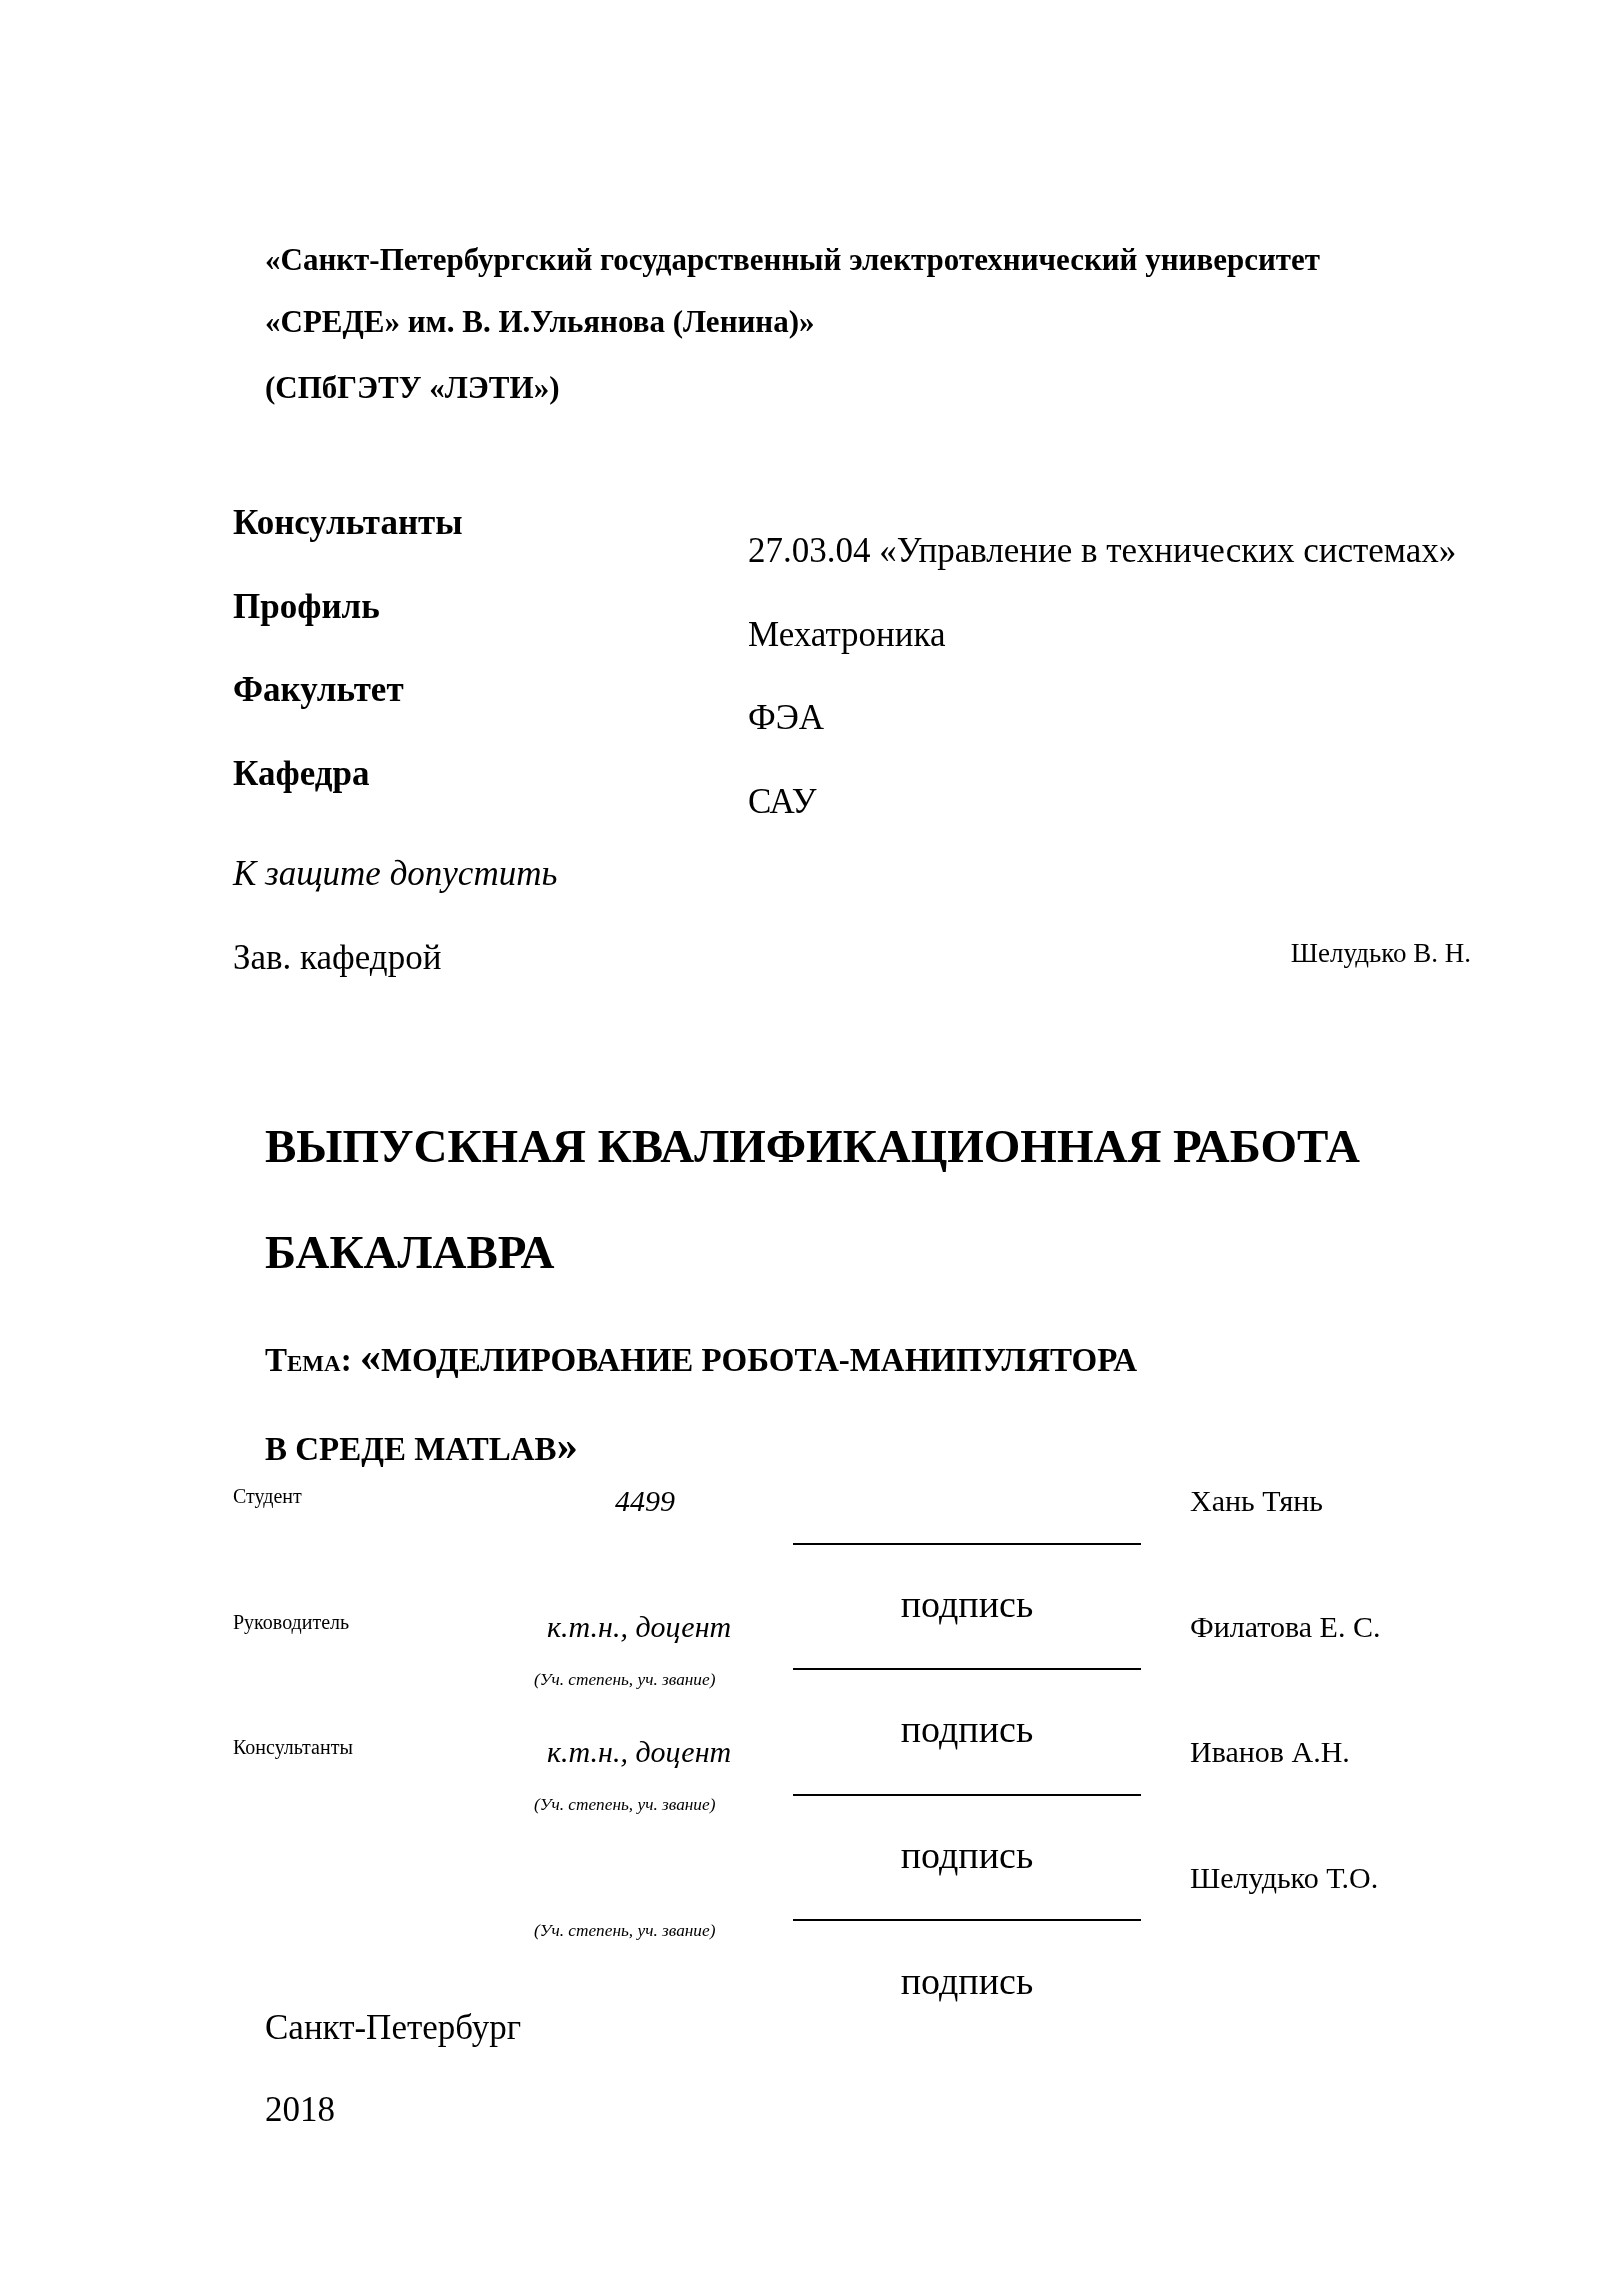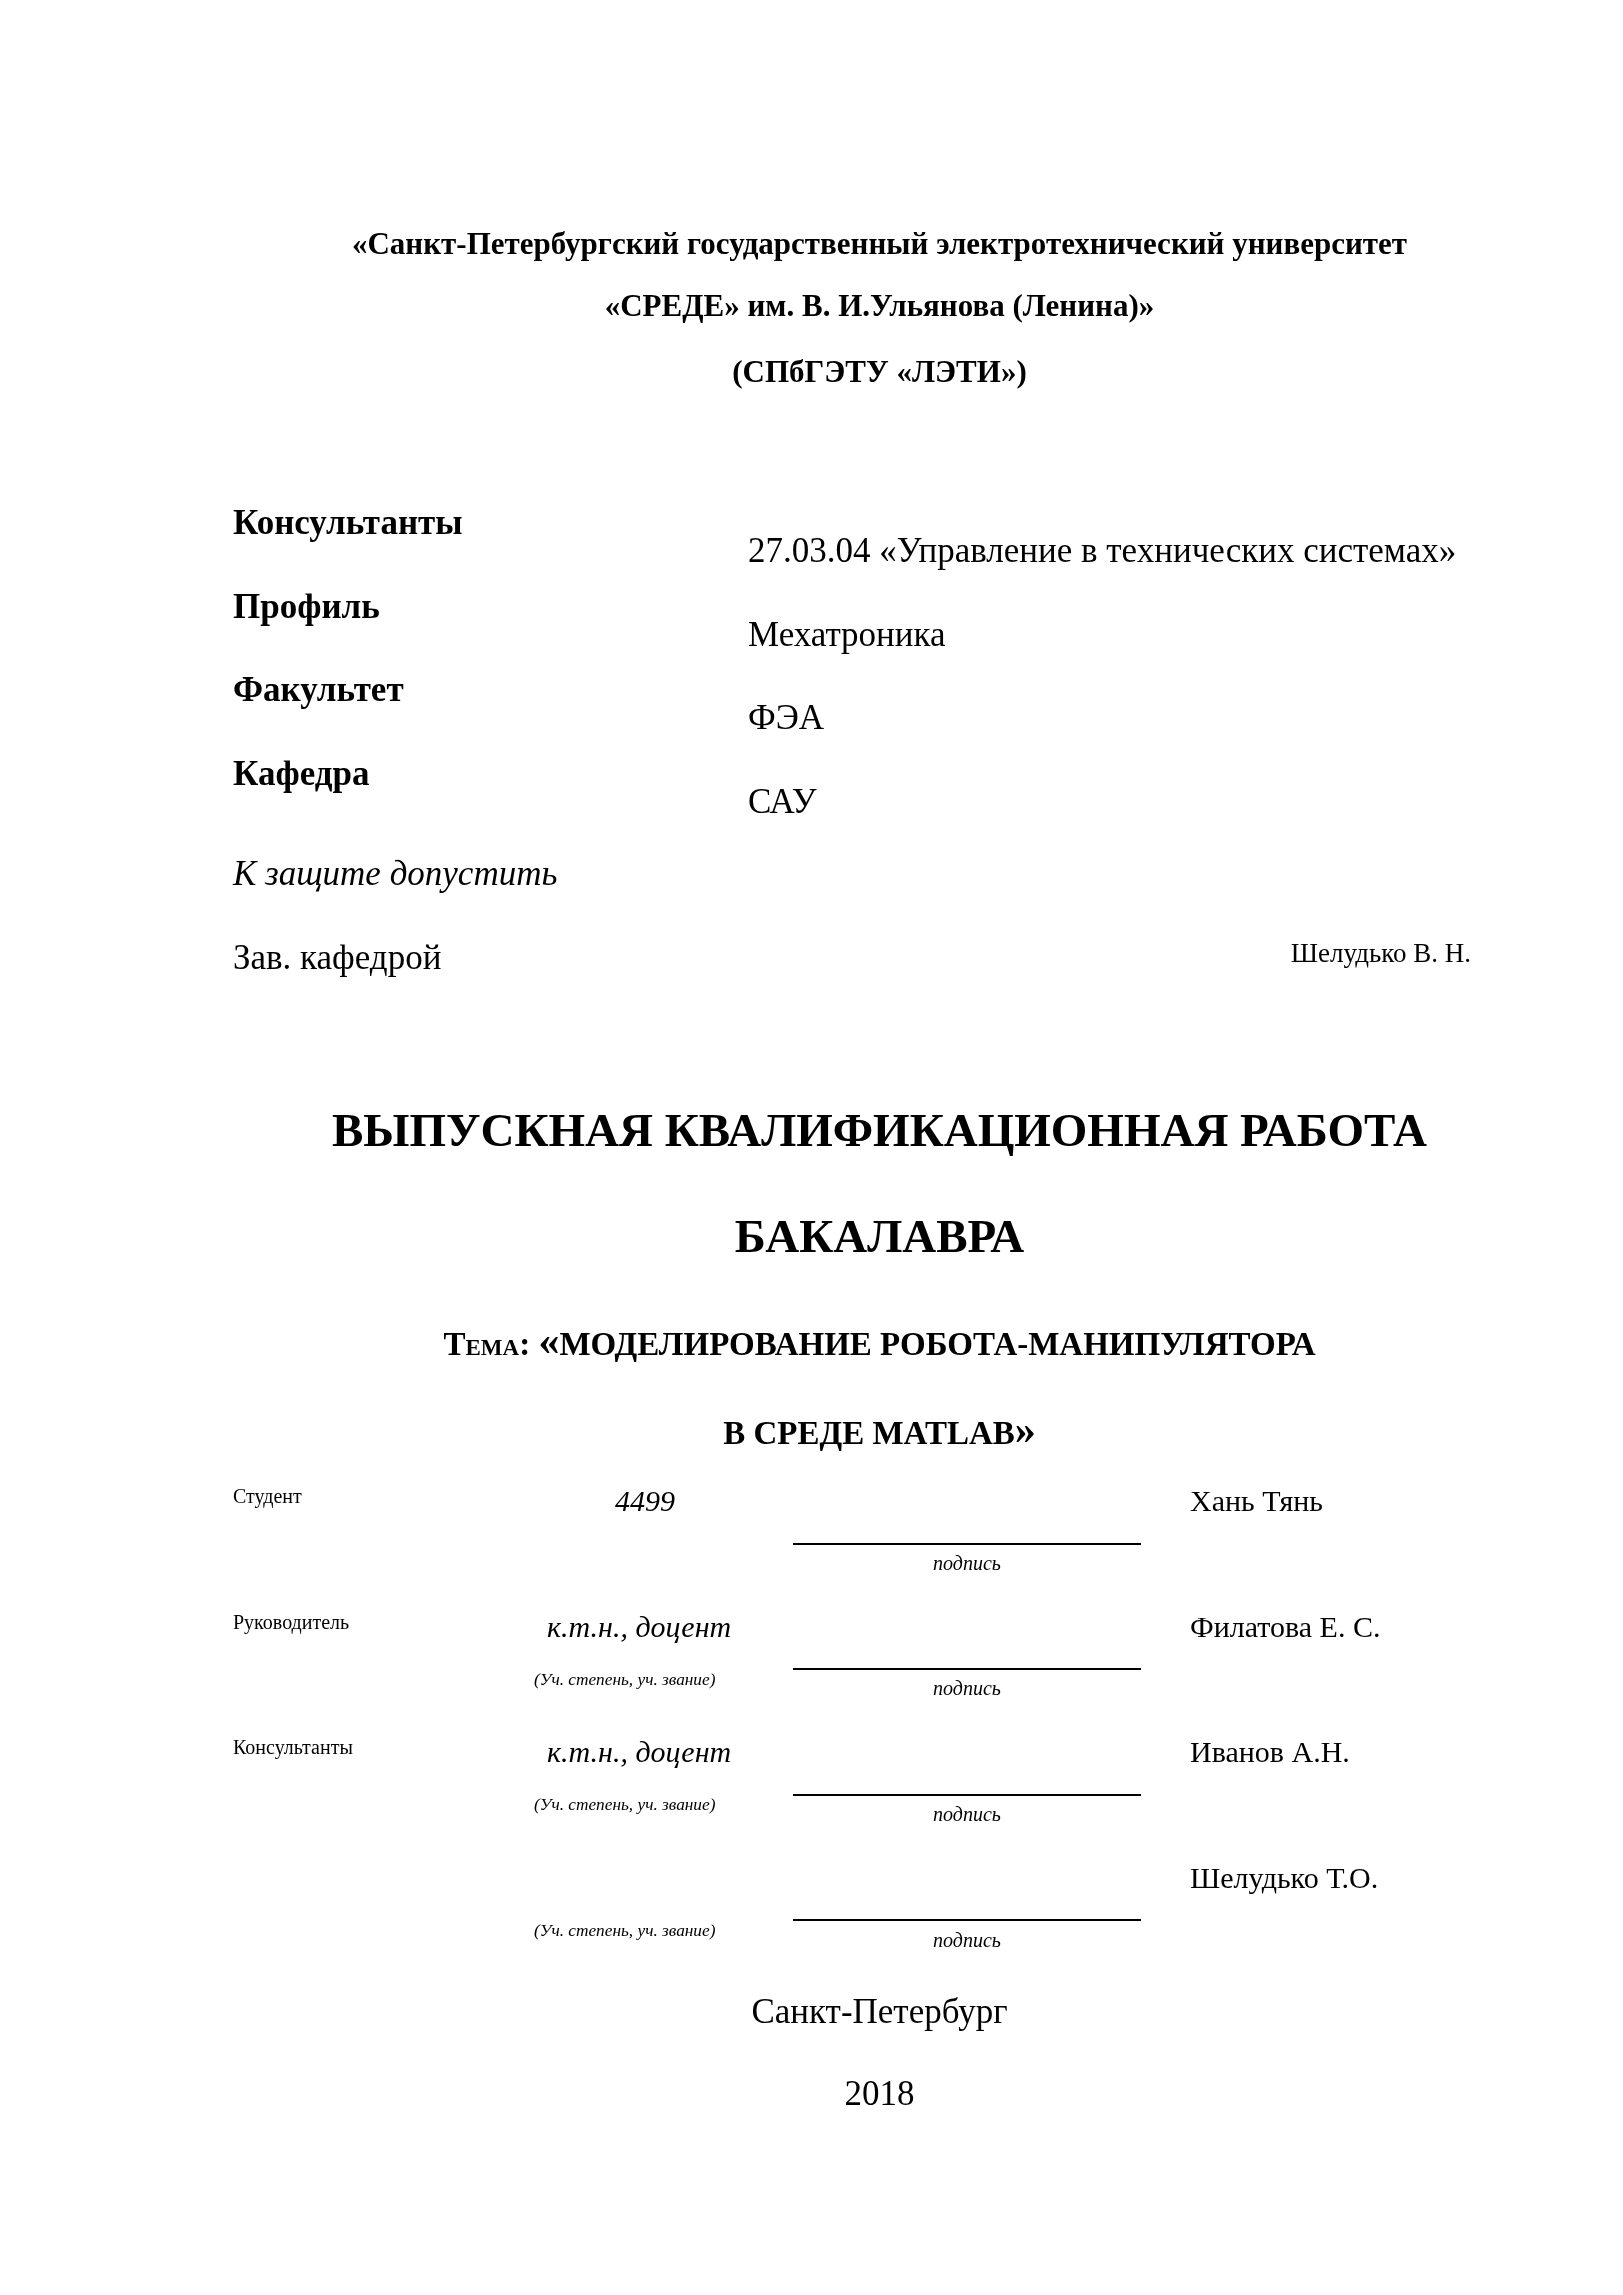--- a/index.html
+++ b/index.html
@@ -11,24 +11,25 @@
       width: 1623px;
       height: 2295px;
       position: relative;
       overflow: hidden;
       font-family: "Liberation Serif", "DejaVu Serif", serif;
       color: #000000;
     }
     .abs { position: absolute; white-space: nowrap; }
     .center-line {
       position: absolute;
-      left: 275px;
+      left: 265px;
       width: 1209px;
-      text-align: center;
+      text-align: left;
       white-space: nowrap;
+      margin-top: 16px;
     }
 
     
     .uni {
       font-weight: bold;
       font-size: 31px;
       line-height: 1;
     }
     #uni1 { top: 228px; }
     #uni2 { top: 290px; }
@@ -112,23 +113,23 @@
       left: 793px;
       width: 348px;
       height: 0;
       border-top: 2.4px solid #000000;
     }
     .sig-hint {
       position: absolute;
       left: 793px;
       width: 348px;
       text-align: center;
-      font-style: italic;
-      font-size: 20px;
-      line-height: 1;
+      font-size: 38px;
+      line-height: 1;
+      margin-top: 32px;
     }
     .sig-name {
       left: 1190px;
       font-size: 30px;
       line-height: 1;
     }
 
     
     .footer {
       font-size: 35px;

